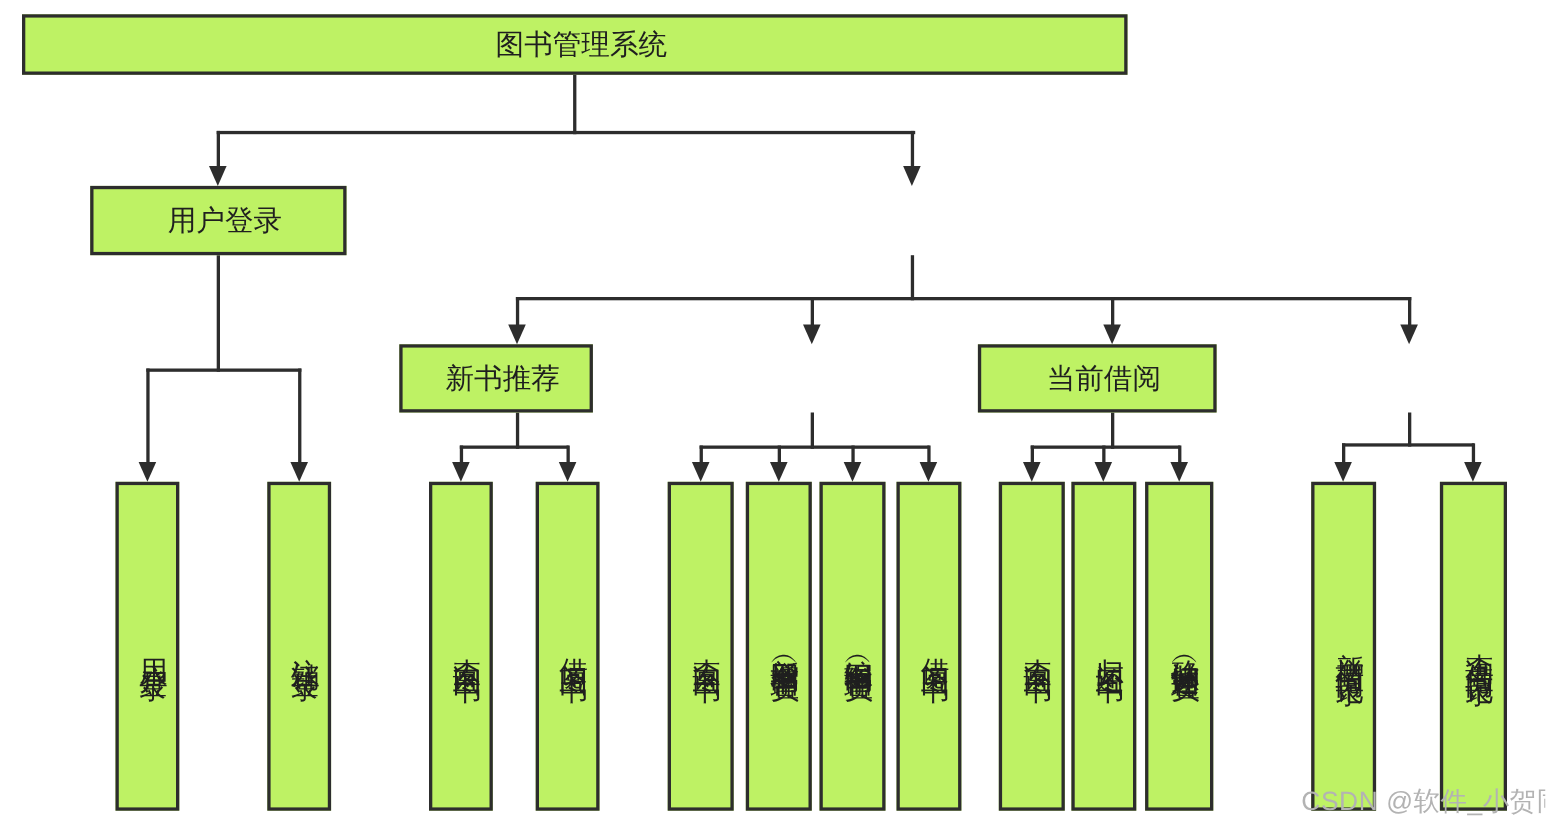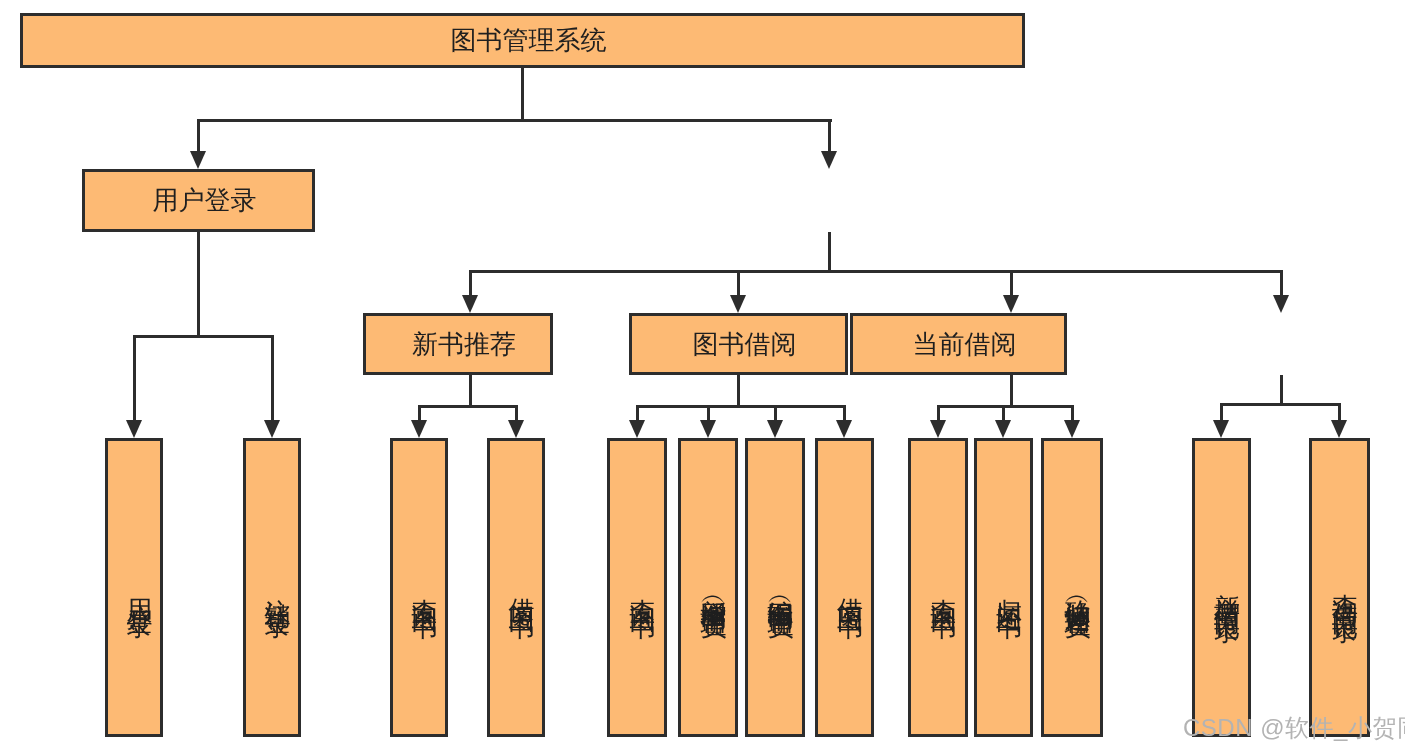--- a/index.html
+++ b/index.html
@@ -2,21 +2,21 @@
 <html><head>
 <meta charset="utf-8">
 <style>
   html,body{margin:0;padding:0;background:#fff;}
   body{font-family:"Liberation Sans","DejaVu Sans",sans-serif;}
   .canvas{
     position:relative;width:1405px;height:747px;
     background:var(--bg,#ffffff);overflow:hidden;
   }
   .box{
-    position:absolute;background:#fdba74;
+    position:absolute;background:#bef264;
     border:3px solid var(--line,#2d2d2d);
     box-sizing:border-box;
     display:flex;align-items:center;justify-content:center;
     color:var(--ink,#1f1f1f);font-size:26px;
     z-index:2;
     padding-left:12px;
   }
   .lbl{white-space:nowrap;}
   .vtext{
     writing-mode:vertical-rl;text-orientation:mixed;
@@ -81,27 +81,24 @@
   <div class="vline" style="left:1338px;top:403px;height:18px;"></div>
 
   <div class="box" style="left:20px;top:13px;width:1005px;height:55px;">
     <span class="lbl">图书管理系统</span>
   </div>
 
   <div class="box" style="left:82px;top:169px;width:233px;height:63px;">
     <span class="lbl">用户登录</span>
   </div>
 
-  <div class="box" style="left:363px;top:313px;width:190px;height:62px;">
+  <div class="box" style="left:363px;top:313px;width:176px;height:62px;">
     <span class="lbl">新书推荐</span>
   </div>
-  <div class="box" style="left:629px;top:313px;width:219px;height:62px;">
-    <span class="lbl">图书借阅</span>
-  </div>
-  <div class="box" style="left:850px;top:313px;width:217px;height:62px;">
+  <div class="box" style="left:889px;top:313px;width:217px;height:62px;">
     <span class="lbl">当前借阅</span>
   </div>
 
   <div class="box" style="left:105px;top:438px;width:58px;height:299px;">
     <span class="vtext">用户登录</span>
   </div>
   <div class="box" style="left:243px;top:438px;width:58px;height:299px;">
     <span class="vtext">注销登录</span>
   </div>
 

